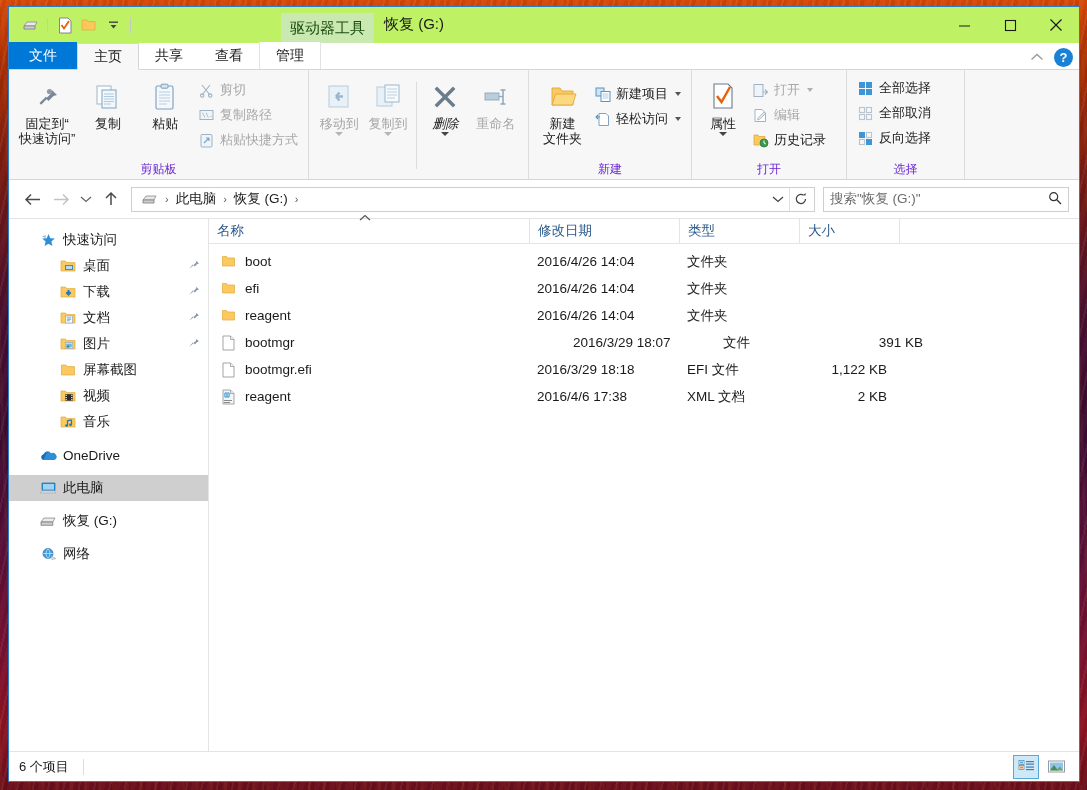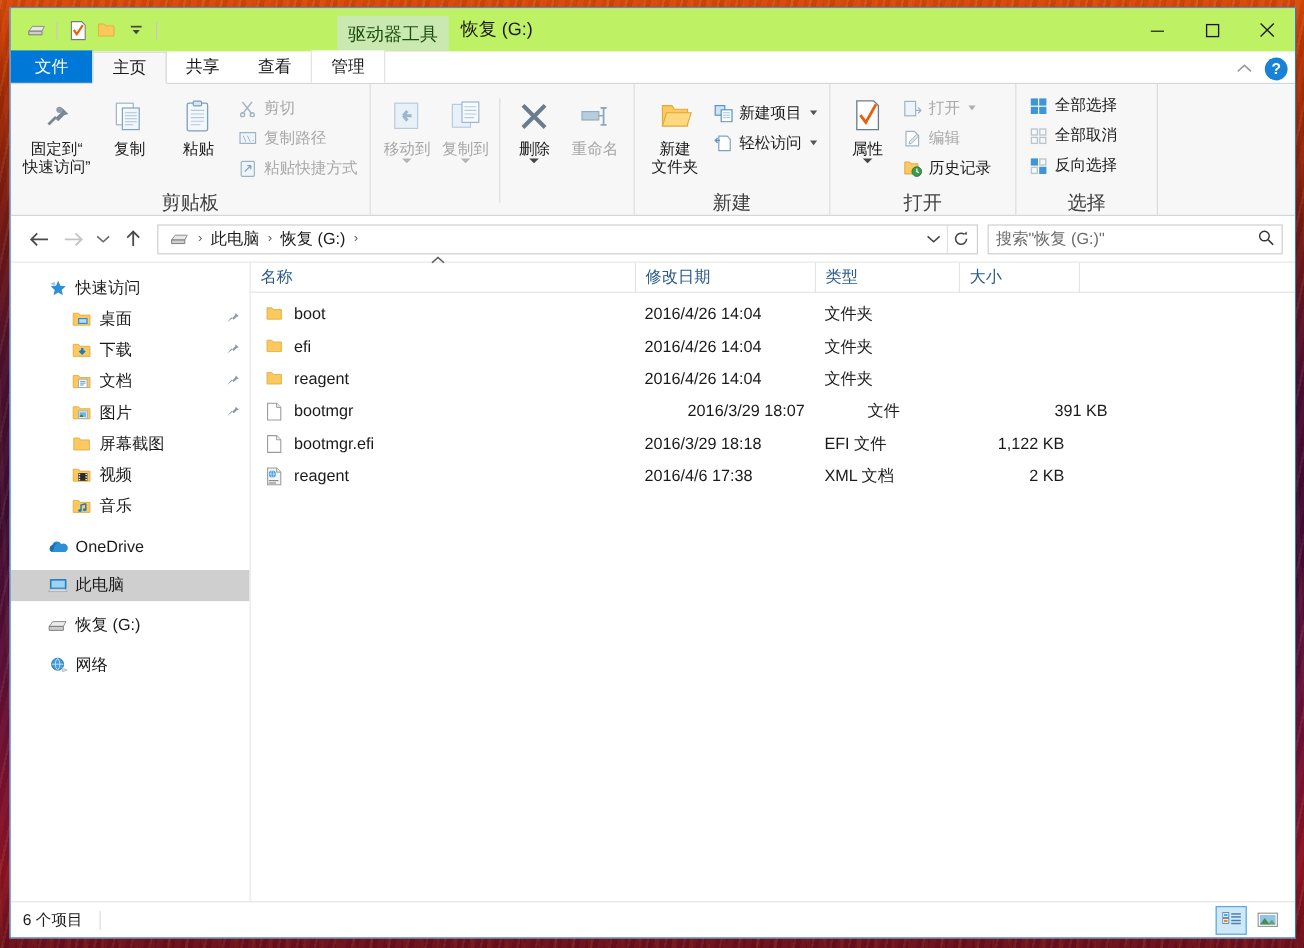--- a/index.html
+++ b/index.html
@@ -124,21 +124,21 @@
   .rgroup {
     display: flex; flex-direction: column;
     height: 100%; position: relative;
     border-right: 1px solid #dcdcdc;
   }
   .rgroup-body {
     flex: 1; display: flex; align-items: flex-start;
     padding: 4px 6px 0 6px;
   }
   .rgroup-label {
-    height: 19px; font-size: 16px; color: #404040;
+    height: 19px; font-size: 12px; color: #6d28d9;
     display: flex; align-items: center; justify-content: center;
     width: 100%;
   }
   .big-btn {
     display: flex; flex-direction: column; align-items: center;
     width: 64px; padding: 4px 2px 0 2px;
     font-size: 13px; color: #1a1a1a; line-height: 15px;
     text-align: center;
   }
   .big-btn.disabled { color: #a6a6a6; }
@@ -441,21 +441,21 @@
               <rect x="12" y="3" width="14" height="17" fill="#f6fafd" stroke="#9db6cc" stroke-width="1"></rect>
               <g stroke="#b8cbdc" stroke-width="0.9">
                   <path d="M14 7h10M14 10h10M14 13h10M14 16h8"></path>
                 </g>
             </svg>
           </span>
           <span>复制到</span>
           <span class="caret-big dim"></span>
         </div>
         <div class="vdiv"></div>
-        <div class="big-btn" style="width:52px;">
+        <div class="big-btn" style="width:52px;font-style:italic;">
           <span class="ico">
             <svg width="30" height="30" viewBox="0 0 30 30">
               <path d="M7 7 L23 23 M23 7 L7 23" stroke="#6b7c8c" stroke-width="3.4" stroke-linecap="square"></path>
             </svg>
           </span>
           <span>删除</span>
           <span class="caret-big"></span>
         </div>
         <div class="big-btn disabled" style="width:56px;align-items:center;">
           <span class="ico">

